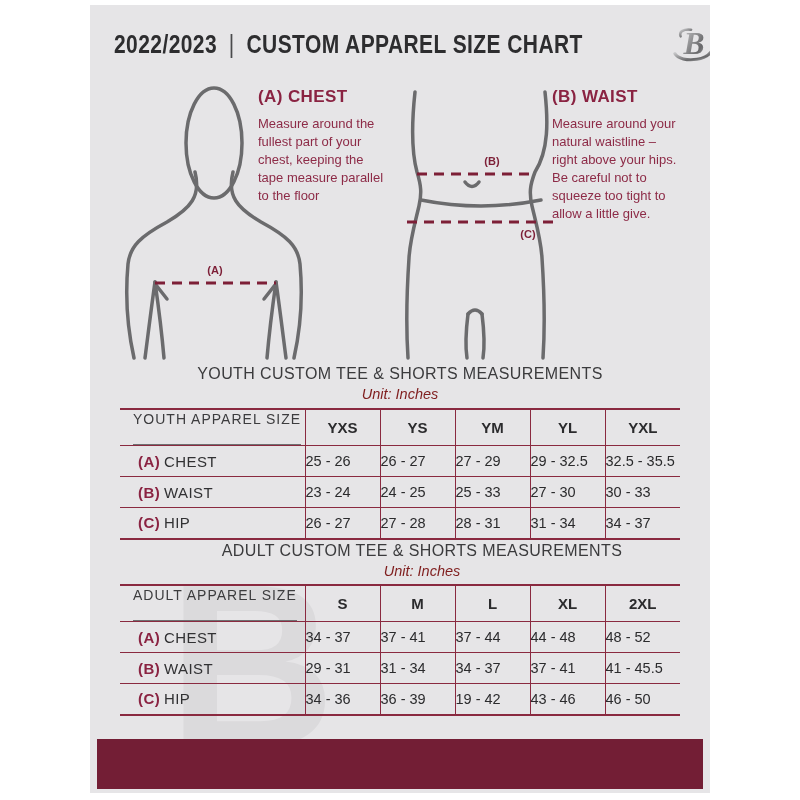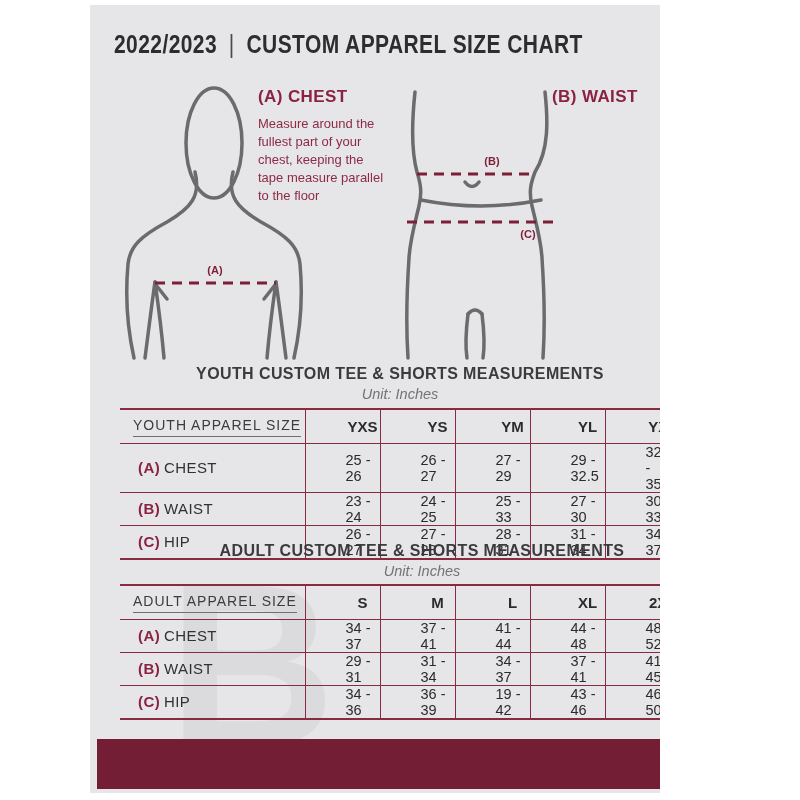--- a/index.html
+++ b/index.html
@@ -9,21 +9,21 @@
     --line:#8a2a40;
     --dash:#7d1f37;
     --footer:#731e35;
     --dark:#2d2d2f;
     --table-text:#2b2b2d;
     --fig-stroke:#6b6b6d;
     --watermark:#dbdadc;
   }
   *{margin:0;padding:0;box-sizing:border-box;}
   html,body{width:800px;height:800px;background:#ffffff;font-family:"Liberation Sans",sans-serif;}
-  .canvas{position:relative;width:660px;height:800px;background:#ffffff;overflow:hidden;}
+  .canvas{position:relative;width:800px;height:800px;background:#ffffff;overflow:hidden;}
   .page{position:absolute;left:90px;top:5px;width:620px;height:788px;background:var(--bg-page);overflow:hidden;}
 
   
   .hdr{position:absolute;left:24px;right:18px;top:16px;height:46px;display:flex;justify-content:space-between;align-items:center;z-index:3;}
   .hdr-title{display:inline-block;transform:scaleX(.84);transform-origin:left center;white-space:nowrap;
     font-size:25px;font-weight:bold;letter-spacing:.5px;color:var(--dark);}
   .hdr-title .div{display:inline-block;margin:0 14px;font-weight:normal;color:#4a4a4c;}
   .brandbox{display:flex;align-items:center;gap:9px;}
 
   
@@ -34,38 +34,38 @@
   .guide h3{font-size:17px;font-weight:bold;letter-spacing:.4px;color:var(--maroon);margin-bottom:8px;white-space:nowrap;}
   .guide p{font-size:13px;line-height:1.38;color:var(--maroon-body);white-space:pre-line;}
   .g-chest{left:168px;top:82px;width:165px;}
   .g-waist{left:462px;top:82px;width:158px;}
   .g-hips{left:462px;top:218px;width:162px;}
 
   
   .sec{position:absolute;left:0;right:0;text-align:center;z-index:2;}
   .sec-youth{top:360px;}
   .sec-adult{top:537px;margin-left:44px;}
-  .sec .t{font-size:16px;font-weight:bold;letter-spacing:.4px;color:#3b3b3d;}
-  .sec .u{font-size:14.5px;font-style:italic;color:#737373;margin-top:3px;}
+  .sec .t{font-size:16px;font-weight:normal;letter-spacing:.4px;color:#3b3b3d;}
+  .sec .u{font-size:14.5px;font-style:italic;color:#7f1d1d;margin-top:3px;}
 
   
   table{position:absolute;left:30px;width:560px;border-collapse:collapse;table-layout:fixed;z-index:2;}
   .tbl-youth{top:403px;}
   .tbl-adult{top:579px;}
   table{border-top:2px solid var(--line);border-bottom:2px solid var(--line);}
   thead th{height:34px;font-size:15px;font-weight:bold;color:var(--table-text);text-align:center;}
   thead th.size-label-cell{text-align:left;padding-left:13px;font-weight:normal;}
   thead th.size-label-cell span{display:inline-block;font-size:14px;letter-spacing:1px;color:#3c3c3e;
-    border-bottom:1.5px solid #707072;padding-bottom:3px;}
+    border-bottom:1.5px solid #707072;padding-bottom:17px;}
   tbody td{height:31px;font-size:14.5px;color:var(--table-text);text-align:left;}
   tbody td.row-label{text-align:left;padding-left:18px;font-size:15px;color:#313133;letter-spacing:.4px;}
   tbody td.row-label b{color:var(--maroon);font-weight:bold;margin-right:4px;}
   tr{border-top:1.5px solid var(--line);}
   thead tr{border-top:none;}
-  th + th, td + td{border-left:1.5px solid var(--line);padding-left:40px;}
+  th + th, td + td{border-left:1.5px solid var(--line);}
   col.c-label{width:185px;} col.c-size{width:75px;}
 
   
   .watermark{position:absolute;left:78px;top:545px;font-size:232px;line-height:1;font-weight:bold;
     color:var(--watermark);z-index:0;user-select:none;}
   .footer-bar{position:absolute;left:7px;top:734px;width:606px;height:50px;background:var(--footer);z-index:4;}
 
   svg{display:block;overflow:visible;}
   .stroke{fill:none;stroke:var(--fig-stroke);stroke-width:3.5;stroke-linecap:round;}
   .dash{fill:none;stroke:var(--dash);stroke-width:3;stroke-dasharray:10 7;}
@@ -130,20 +130,26 @@
     <div class="guide g-chest">
       <h3>(A) CHEST</h3>
       <p>Measure around the
 fullest part of your
 chest, keeping the
 tape measure parallel
 to the floor</p>
     </div>
     <div class="guide g-waist">
       <h3>(B) WAIST</h3>
+      <p>Measure around your
+natural waistline –
+right above your hips.
+Be careful not to
+squeeze too tight to
+allow a little give.</p>
     </div>
     <div class="guide g-hips">
     </div>
 
     <div class="watermark">B</div>
 
     <div class="sec sec-youth">
       <div class="t">YOUTH CUSTOM TEE &amp; SHORTS MEASUREMENTS</div>
       <div class="u">Unit: Inches</div>
     </div>
@@ -215,21 +221,21 @@
             <th>L</th>
             <th>XL</th>
             <th>2XL</th>
           </tr>
         </thead>
       <tbody>
           <tr>
             <td class="row-label"><b>(A)</b>CHEST</td>
             <td>34 - 37</td>
             <td>37 - 41</td>
-            <td>41 - 44</td>
+            <td>37 - 44</td>
             <td>44 - 48</td>
             <td>48 - 52</td>
           </tr>
           <tr>
             <td class="row-label"><b>(B)</b>WAIST</td>
             <td>29 - 31</td>
             <td>31 - 34</td>
             <td>34 - 37</td>
             <td>37 - 41</td>
             <td>41 - 45.5</td>

